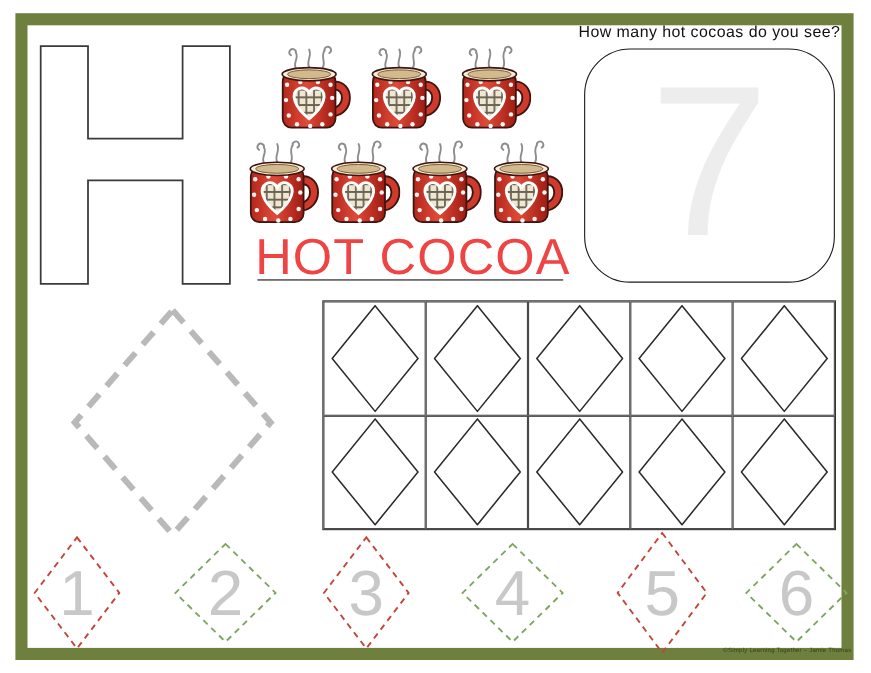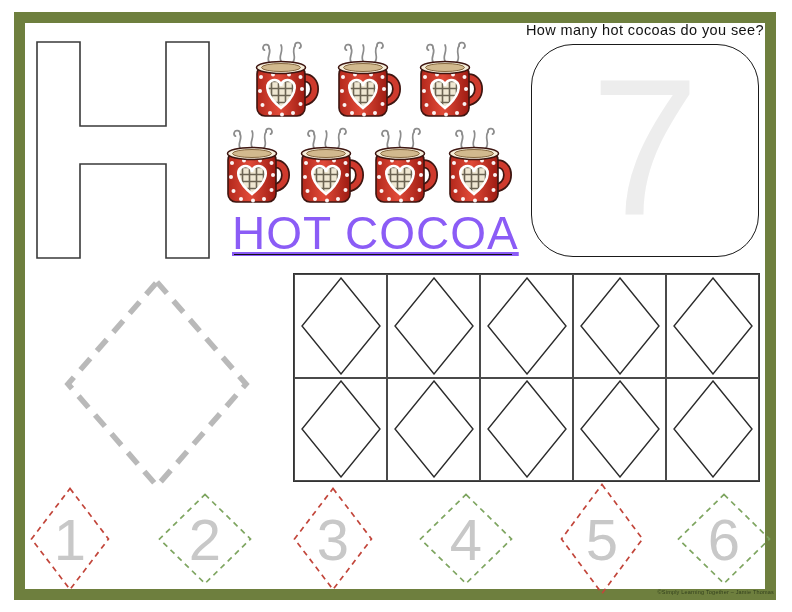--- a/index.html
+++ b/index.html
@@ -19,21 +19,21 @@
   .mug-row.r0{gap:10px;}
   .mug-row.r1{gap:2px;}
   
   .question{position:absolute;top:22px;left:430px;width:334px;text-align:right;
     font-size:14.5px;letter-spacing:.4px;color:#111;}
   .answer-box{position:absolute;left:531px;top:44px;width:228px;height:213px;
     border:1.4px solid #1a1a1a;border-radius:42px;box-sizing:border-box;
     display:flex;align-items:center;justify-content:center;background:#fff;}
   .answer-number{font-size:195px;line-height:1;color:#EDEDED;margin-top:-6px;}
   
-  .word{position:absolute;left:232px;top:206px;font-size:46px;letter-spacing:1px;color:#8b5cf6;white-space:nowrap;text-decoration:underline;}
+  .word{position:absolute;left:232px;top:206px;font-size:46px;letter-spacing:1px;color:#ef4444;white-space:nowrap;}
   .word-underline{position:absolute;left:234px;top:254px;width:278px;border-top:1.6px solid #111;}
   
   .trace-diamond{position:absolute;left:64px;top:278px;}
   
   .ten-frame{position:absolute;left:293px;top:273px;width:467px;height:209px;
     display:grid;grid-template-columns:repeat(5,1fr);grid-template-rows:repeat(2,1fr);
     border:1.6px solid #333;box-sizing:border-box;background:#fff;}
   .tf-cell{border:0.8px solid #4a4a4a;display:flex;align-items:center;justify-content:center;box-sizing:border-box;}
   
   .num-diamond{position:absolute;}

